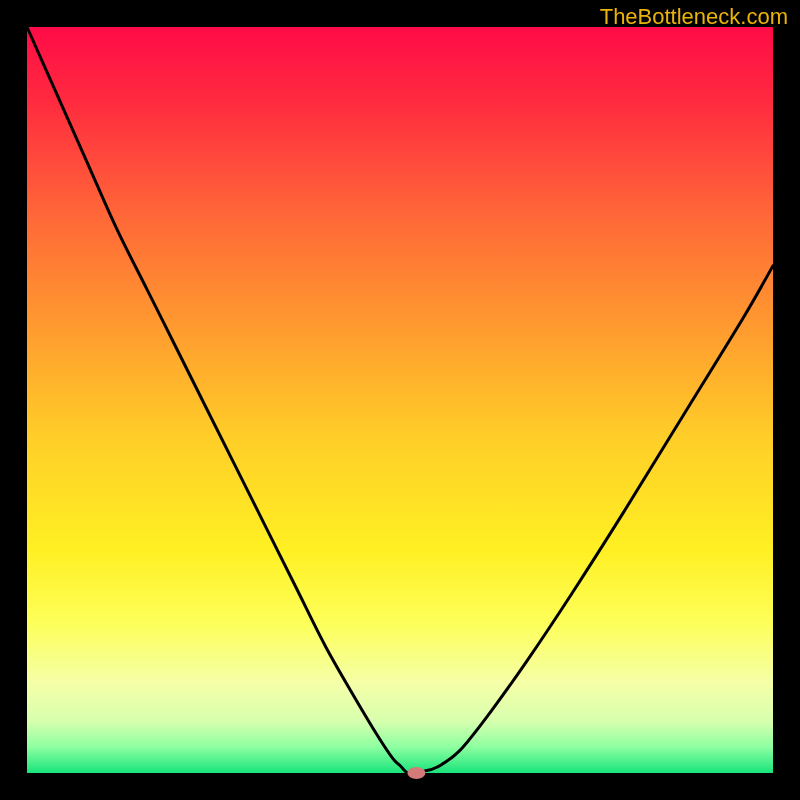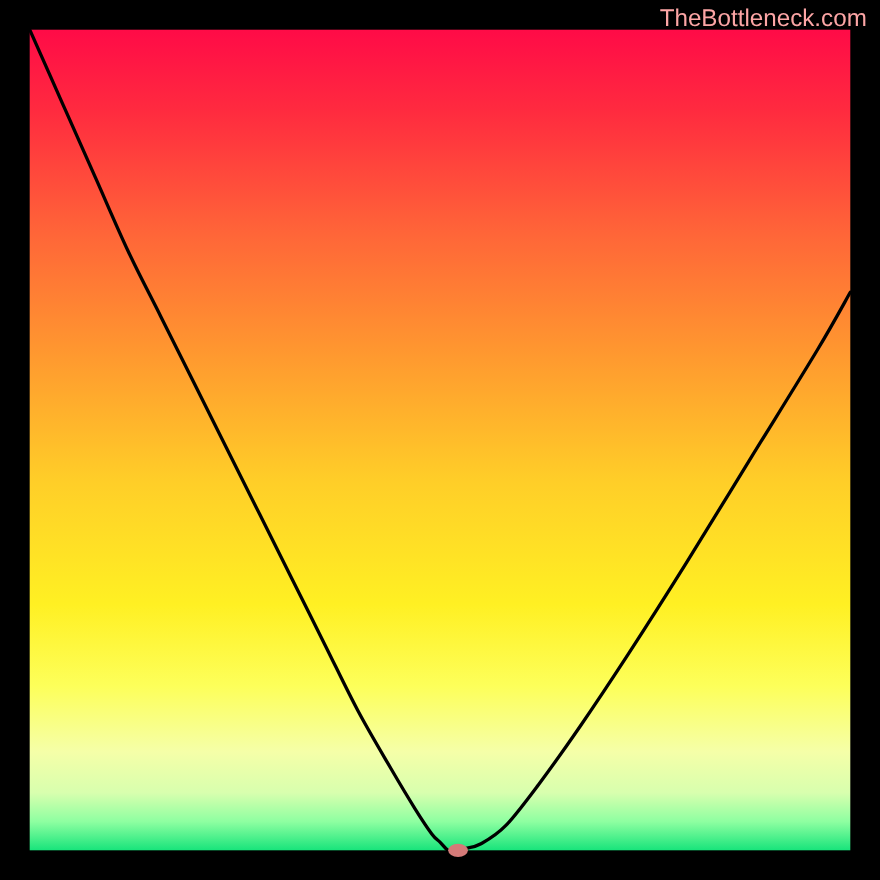--- a/index.html
+++ b/index.html
@@ -17,21 +17,21 @@
     left: 0;
     width: 800px;
     height: 800px;
   }
   .watermark {
     position: absolute;
     top: 4px;
     right: 12px;
     font-family: Arial, sans-serif;
     font-size: 22px;
-    color: #fca5a5;
+    color: #eab308;
     font-weight: normal;
     z-index: 10;
   }
 </style>
 </head>
 <body>
 
 <div class="chart-container">
   <svg id="chart-svg" width="800" height="800">
       <defs>

